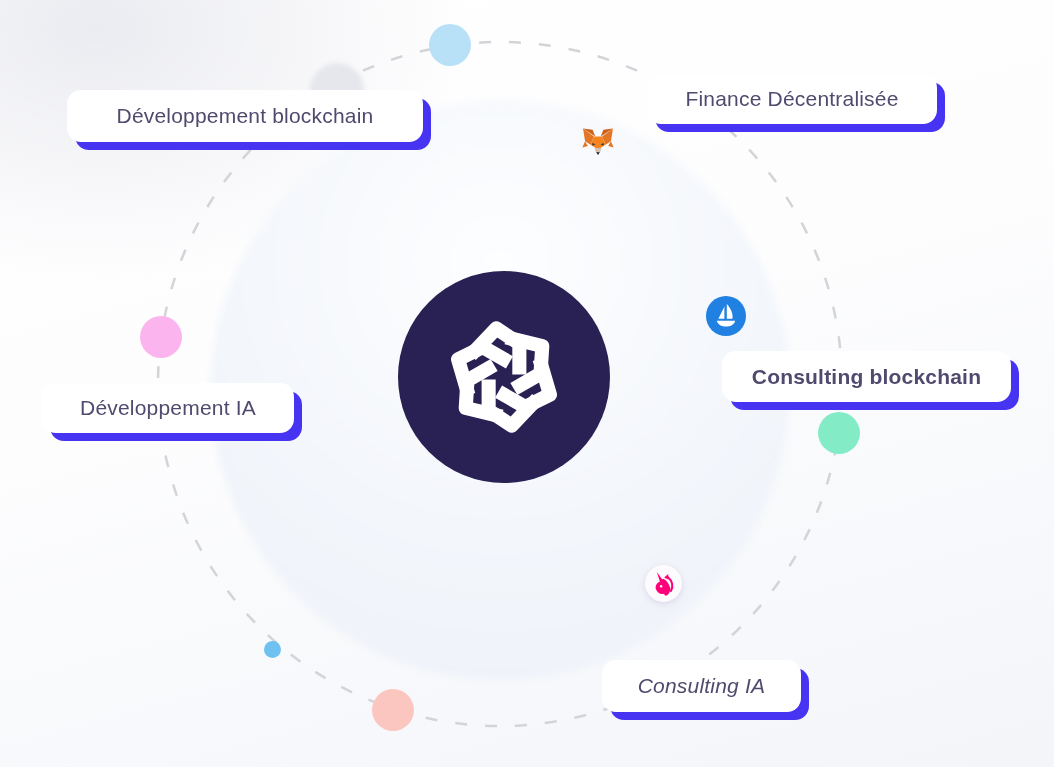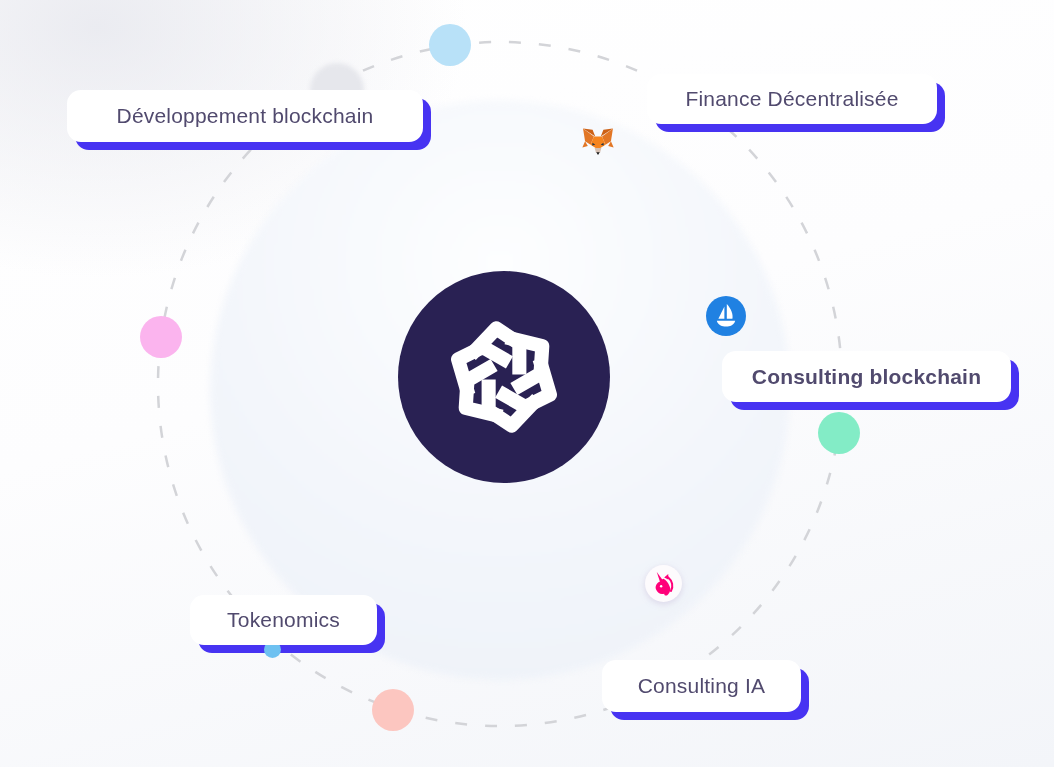--- a/index.html
+++ b/index.html
@@ -86,29 +86,29 @@
       </div>
   </div>
 
   <div class="chip" style="left:722px;top:351px;width:289px;height:51px;font-weight:bold;">
     <div class="chip-shadow"></div>
     <div class="chip-face">
         <span>Consulting blockchain</span>
       </div>
   </div>
 
-
-  <div class="chip" style="left:190px;top:595px;width:187px;height:50px;">
+  <div class="chip" style="left:42px;top:383px;width:252px;height:50px;">
     <div class="chip-shadow"></div>
     <div class="chip-face">
-        <span>Tokenomics</span>
+        <span>Développement IA</span>
       </div>
   </div>
 
-  <div class="chip" style="left:602px;top:660px;width:199px;height:52px;">
+
+  <div class="chip" style="left:602px;top:660px;width:199px;height:52px;font-style:italic;">
     <div class="chip-shadow"></div>
     <div class="chip-face">
         <span>Consulting IA</span>
       </div>
   </div>
 
   <div class="logo-circle">
     <svg width="128" height="128" viewBox="-50 -50 100 100">
       <g stroke="#ffffff" stroke-width="11" fill="none" stroke-linejoin="round" stroke-linecap="butt">
         <path d="M -26 -17 L -6 -38 L 12 -26 L 12 -2"></path>

